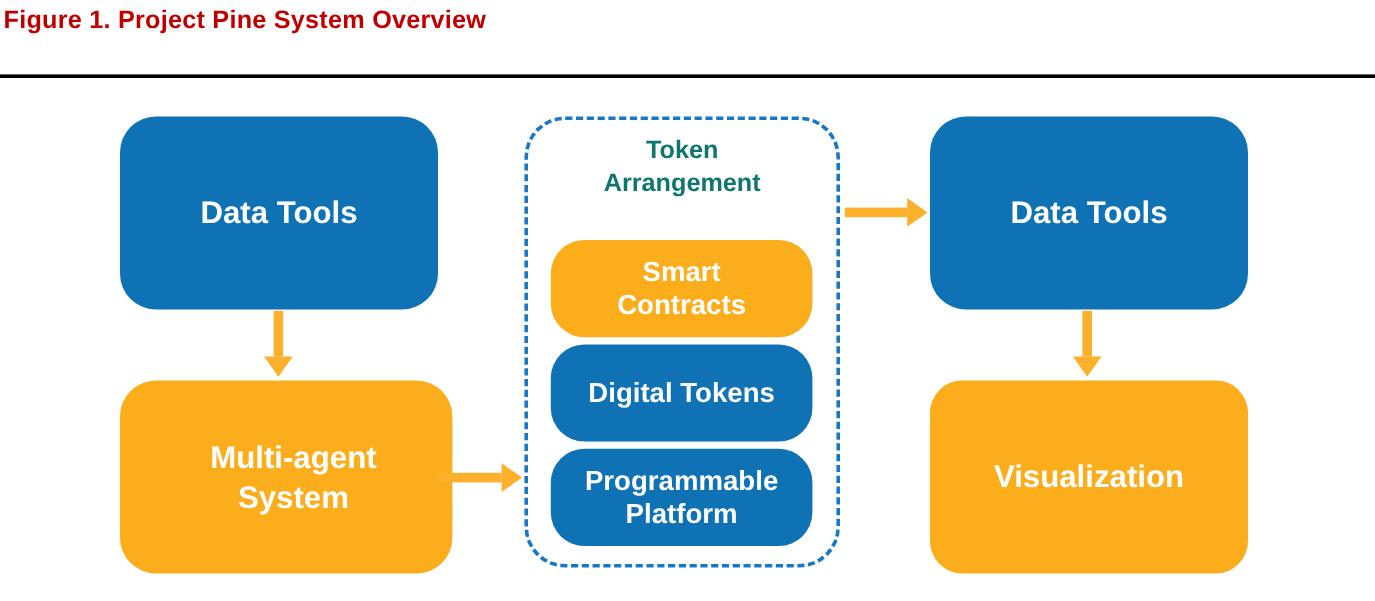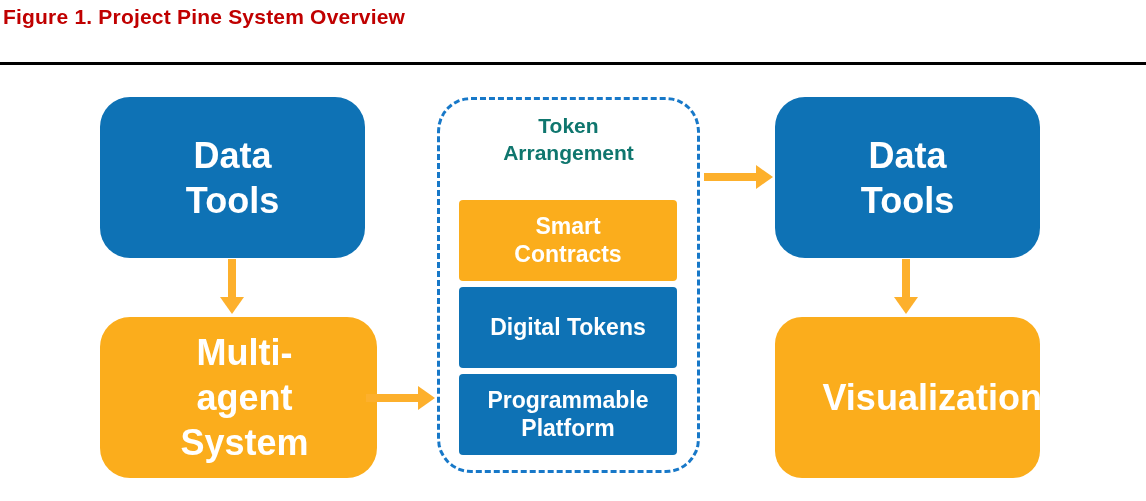--- a/index.html
+++ b/index.html
@@ -35,21 +35,21 @@
     justify-content: center;
     text-align: center;
     color: #ffffff;
     font-weight: bold;
   }
   .box span { display: inline-block; }
   .big {
     width: 265px;
     height: 161px;
     border-radius: 30px;
-    font-size: 36px;
+    font-size: 26px;
     line-height: 1.25;
   }
   .big span { max-width: 170px; }
   .blue   { background: #0E72B5; }
   .orange { background: #FBAD1C; }
   .b-lt { left: 100px; top: 97px; }
   .b-lb { left: 100px; top: 317px; padding-left: 12px; }
   .b-rt { left: 775px; top: 97px; }
   .b-rb { left: 775px; top: 317px; border-radius: 27px; }
   .group {
@@ -71,21 +71,21 @@
     font-size: 21px;
     font-weight: bold;
     color: #0f766e;
     line-height: 1.3;
   }
   .group-title span { display: inline-block; max-width: 150px; }
   .inner {
     left: 459px;
     width: 218px;
     height: 81px;
-    border-radius: 4px;
+    border-radius: 28px;
     font-size: 23px;
     line-height: 1.2;
   }
   .inner span { max-width: 190px; }
   .inner.narrow span { max-width: 130px; }
   .i1 { top: 200px; }
   .i2 { top: 287px; }
   .i3 { top: 374px; }
   
   .arrow-v { position: absolute; width: 24px; height: 55px; }

